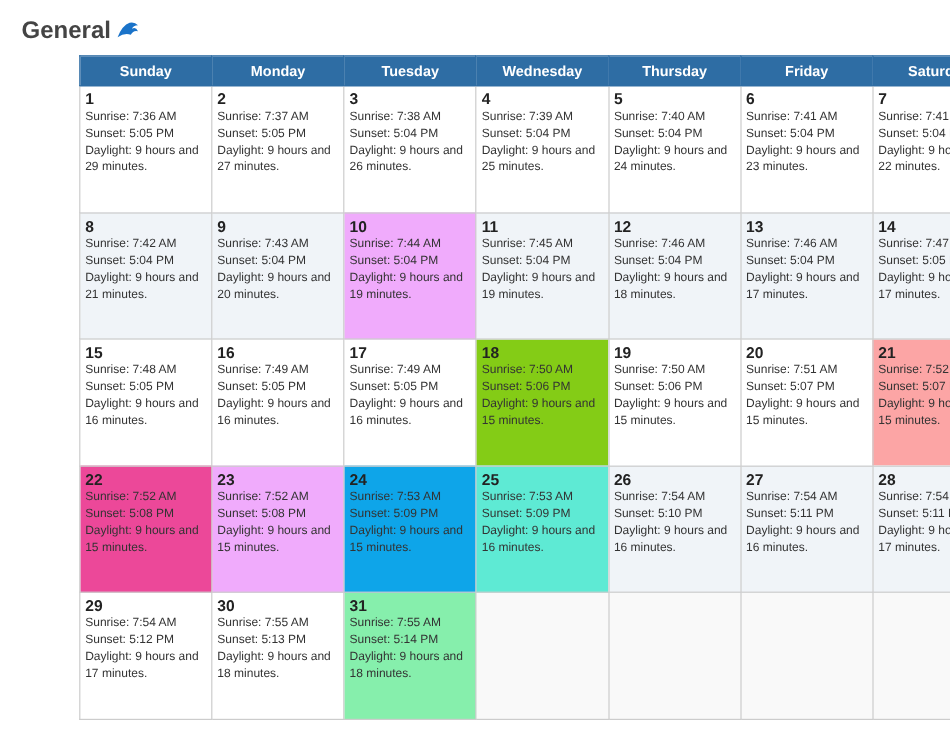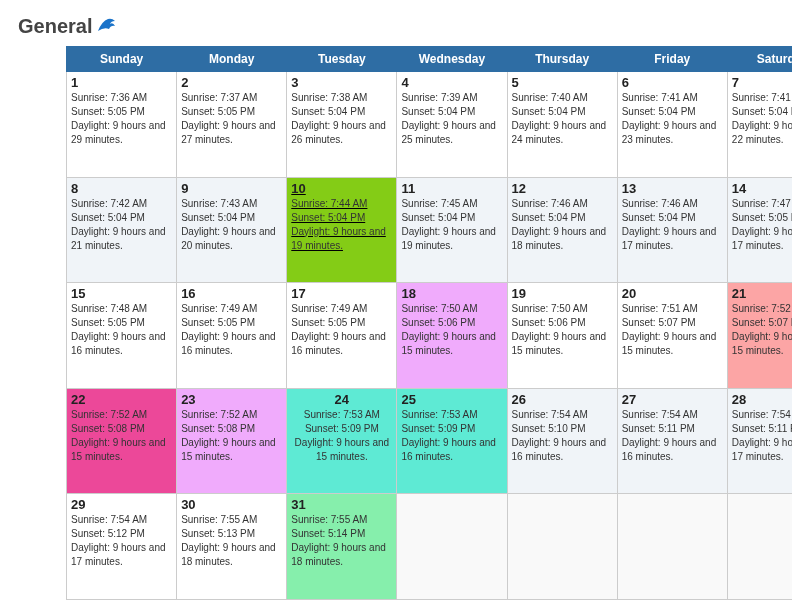--- a/index.html
+++ b/index.html
@@ -152,21 +152,21 @@
         </tr>
         <tr>
           <td style="background: rgb(240, 244, 248);">
             <span class="day-num">8</span>
             <div class="day-info">Sunrise: 7:42 AM<br>Sunset: 5:04 PM<br>Daylight: 9 hours and 21 minutes.</div>
           </td>
           <td style="background: rgb(240, 244, 248);">
             <span class="day-num">9</span>
             <div class="day-info">Sunrise: 7:43 AM<br>Sunset: 5:04 PM<br>Daylight: 9 hours and 20 minutes.</div>
           </td>
-          <td style="background: #84cc16; text-decoration: underline;">
+          <td style="background: #f0abfc;">
             <span class="day-num">10</span>
             <div class="day-info">Sunrise: 7:44 AM<br>Sunset: 5:04 PM<br>Daylight: 9 hours and 19 minutes.</div>
           </td>
           <td style="background: rgb(240, 244, 248);">
             <span class="day-num">11</span>
             <div class="day-info">Sunrise: 7:45 AM<br>Sunset: 5:04 PM<br>Daylight: 9 hours and 19 minutes.</div>
           </td>
           <td style="background: rgb(240, 244, 248);">
             <span class="day-num">12</span>
             <div class="day-info">Sunrise: 7:46 AM<br>Sunset: 5:04 PM<br>Daylight: 9 hours and 18 minutes.</div>
@@ -186,21 +186,21 @@
             <div class="day-info">Sunrise: 7:48 AM<br>Sunset: 5:05 PM<br>Daylight: 9 hours and 16 minutes.</div>
           </td>
           <td style="background: rgb(255, 255, 255);">
             <span class="day-num">16</span>
             <div class="day-info">Sunrise: 7:49 AM<br>Sunset: 5:05 PM<br>Daylight: 9 hours and 16 minutes.</div>
           </td>
           <td style="background: rgb(255, 255, 255);">
             <span class="day-num">17</span>
             <div class="day-info">Sunrise: 7:49 AM<br>Sunset: 5:05 PM<br>Daylight: 9 hours and 16 minutes.</div>
           </td>
-          <td style="background: #f0abfc;">
+          <td style="background: #84cc16;">
             <span class="day-num">18</span>
             <div class="day-info">Sunrise: 7:50 AM<br>Sunset: 5:06 PM<br>Daylight: 9 hours and 15 minutes.</div>
           </td>
           <td style="background: rgb(255, 255, 255);">
             <span class="day-num">19</span>
             <div class="day-info">Sunrise: 7:50 AM<br>Sunset: 5:06 PM<br>Daylight: 9 hours and 15 minutes.</div>
           </td>
           <td style="background: rgb(255, 255, 255);">
             <span class="day-num">20</span>
             <div class="day-info">Sunrise: 7:51 AM<br>Sunset: 5:07 PM<br>Daylight: 9 hours and 15 minutes.</div>
@@ -212,21 +212,21 @@
         </tr>
         <tr>
           <td style="background: #ec4899;">
             <span class="day-num">22</span>
             <div class="day-info">Sunrise: 7:52 AM<br>Sunset: 5:08 PM<br>Daylight: 9 hours and 15 minutes.</div>
           </td>
           <td style="background: #f0abfc;">
             <span class="day-num">23</span>
             <div class="day-info">Sunrise: 7:52 AM<br>Sunset: 5:08 PM<br>Daylight: 9 hours and 15 minutes.</div>
           </td>
-          <td style="background: #5eead4; text-align: center;">
+          <td style="background: #0ea5e9;">
             <span class="day-num">24</span>
             <div class="day-info">Sunrise: 7:53 AM<br>Sunset: 5:09 PM<br>Daylight: 9 hours and 15 minutes.</div>
           </td>
           <td style="background: #5eead4;">
             <span class="day-num">25</span>
             <div class="day-info">Sunrise: 7:53 AM<br>Sunset: 5:09 PM<br>Daylight: 9 hours and 16 minutes.</div>
           </td>
           <td style="background: rgb(240, 244, 248);">
             <span class="day-num">26</span>
             <div class="day-info">Sunrise: 7:54 AM<br>Sunset: 5:10 PM<br>Daylight: 9 hours and 16 minutes.</div>

